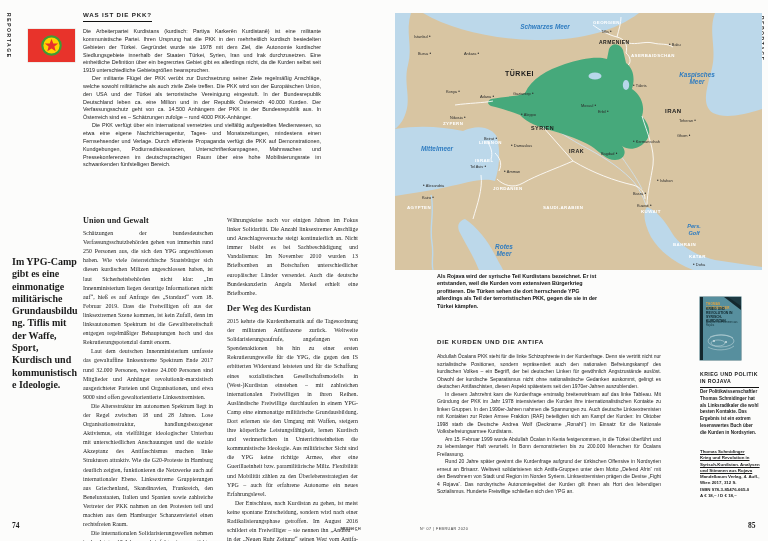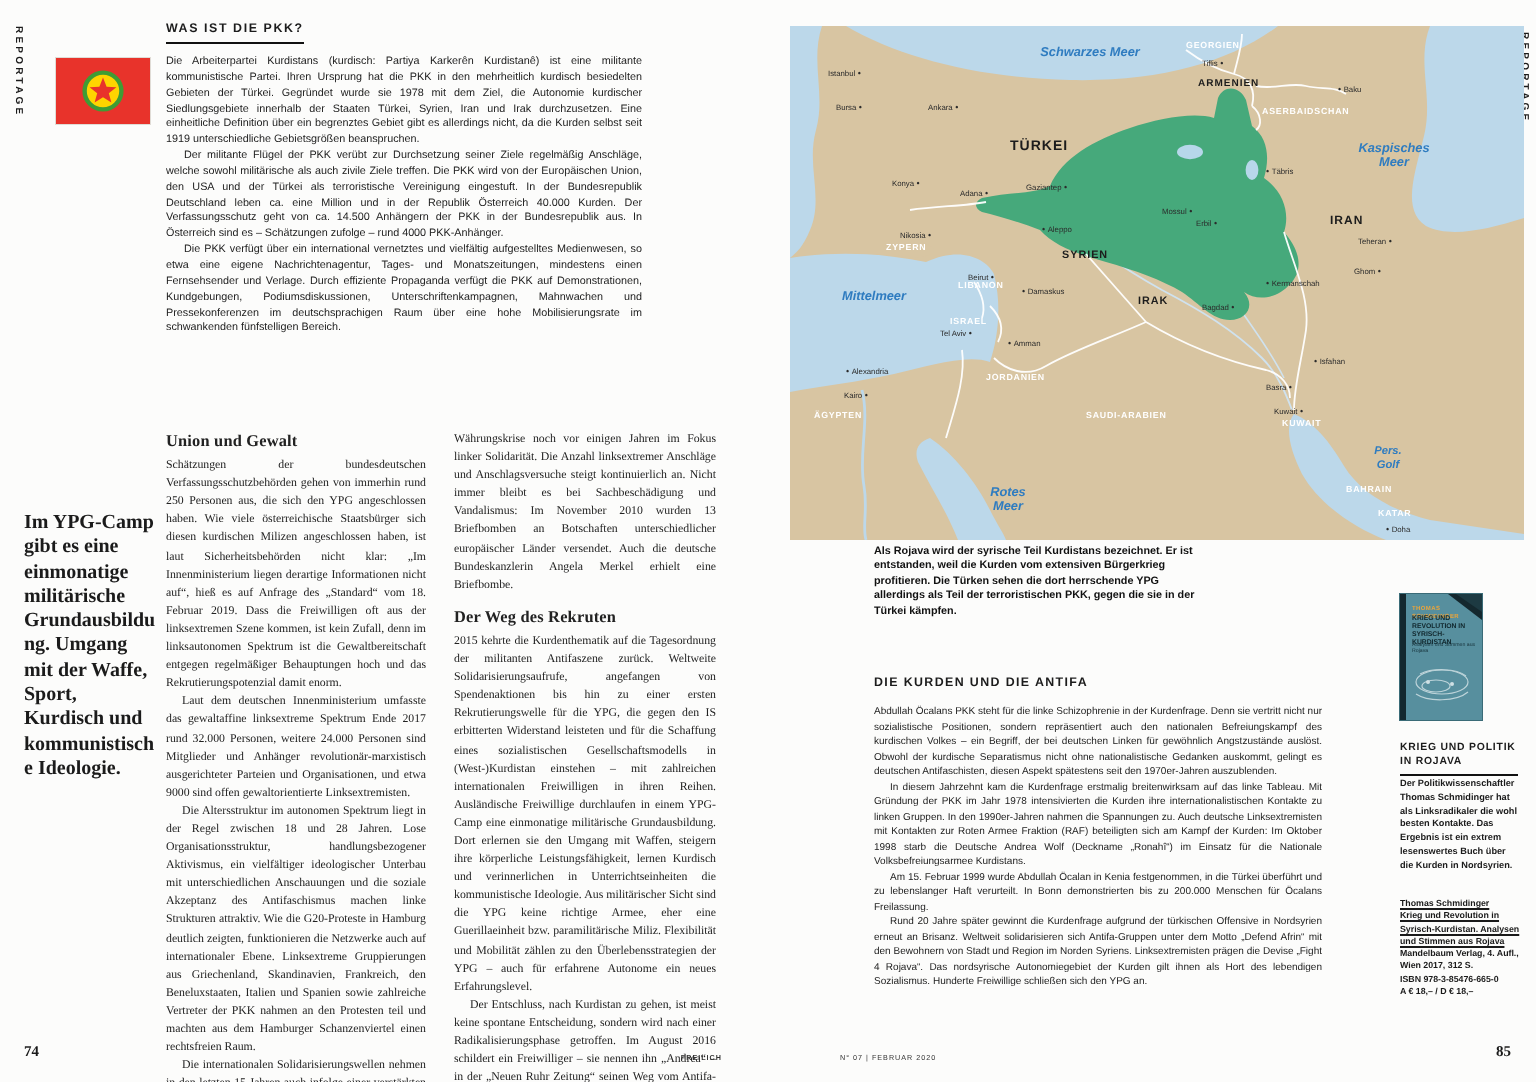--- a/index.html
+++ b/index.html
@@ -92,33 +92,33 @@
     </svg>
   </div>
 
   <div class="infobox-heading">WAS IST DIE PKK?</div>
   <div class="infobox-text">
     <p>Die Arbeiterpartei Kurdistans (kurdisch: Partiya Karkerên Kurdistanê) ist eine militante kommunistische Partei. Ihren Ursprung hat die PKK in den mehrheitlich kurdisch besiedelten Gebieten der Türkei. Gegründet wurde sie 1978 mit dem Ziel, die Autonomie kurdischer Siedlungsgebiete innerhalb der Staaten Türkei, Syrien, Iran und Irak durchzusetzen. Eine einheitliche Definition über ein begrenztes Gebiet gibt es allerdings nicht, da die Kurden selbst seit 1919 unterschiedliche Gebietsgrößen beanspruchen.</p>
     <p>Der militante Flügel der PKK verübt zur Durchsetzung seiner Ziele regelmäßig Anschläge, welche sowohl militärische als auch zivile Ziele treffen. Die PKK wird von der Europäischen Union, den USA und der Türkei als terroristische Vereinigung eingestuft. In der Bundesrepublik Deutschland leben ca. eine Million und in der Republik Österreich 40.000 Kurden. Der Verfassungsschutz geht von ca. 14.500 Anhängern der PKK in der Bundesrepublik aus. In Österreich sind es – Schätzungen zufolge – rund 4000 PKK-Anhänger.</p>
     <p>Die PKK verfügt über ein international vernetztes und vielfältig aufgestelltes Medienwesen, so etwa eine eigene Nachrichtenagentur, Tages- und Monatszeitungen, mindestens einen Fernsehsender und Verlage. Durch effiziente Propaganda verfügt die PKK auf Demonstrationen, Kundgebungen, Podiumsdiskussionen, Unterschriftenkampagnen, Mahnwachen und Pressekonferenzen im deutschsprachigen Raum über eine hohe Mobilisierungsrate im schwankenden fünfstelligen Bereich.</p>
   </div>
 
-  <div class="pull-quote" lang="de">Im YPG-Camp gibt es eine einmonatige militärische Grundausbildung. Umgang mit der Waffe, Sport, Kurdisch und kommunistische Ideologie.</div>
+  <div class="pull-quote" lang="de">Im YPG-Camp gibt es eine einmonatige militärische Grundausbildung. Tiflis mit der Waffe, Sport, Kurdisch und kommunistische Ideologie.</div>
 
   <div class="col col1">
     <h3>Union und Gewalt</h3>
     <p>Schätzungen der bundesdeutschen Verfassungsschutzbehörden gehen von immerhin rund 250 Personen aus, die sich den YPG angeschlossen haben. Wie viele österreichische Staatsbürger sich diesen kurdischen Milizen angeschlossen haben, ist laut Sicherheitsbehörden nicht klar: „Im Innenministerium liegen derartige Informationen nicht auf“, hieß es auf Anfrage des „Standard“ vom 18. Februar 2019. Dass die Freiwilligen oft aus der linksextremen Szene kommen, ist kein Zufall, denn im linksautonomen Spektrum ist die Gewaltbereitschaft entgegen regelmäßiger Behauptungen hoch und das Rekrutierungspotenzial damit enorm.</p>
     <p>Laut dem deutschen Innenministerium umfasste das gewaltaffine linksextreme Spektrum Ende 2017 rund 32.000 Personen, weitere 24.000 Personen sind Mitglieder und Anhänger revolutionär-marxistisch ausgerichteter Parteien und Organisationen, und etwa 9000 sind offen gewaltorientierte Linksextremisten.</p>
     <p>Die Altersstruktur im autonomen Spektrum liegt in der Regel zwischen 18 und 28 Jahren. Lose Organisationsstruktur, handlungsbezogener Aktivismus, ein vielfältiger ideologischer Unterbau mit unterschiedlichen Anschauungen und die soziale Akzeptanz des Antifaschismus machen linke Strukturen attraktiv. Wie die G20-Proteste in Hamburg deutlich zeigten, funktionieren die Netzwerke auch auf internationaler Ebene. Linksextreme Gruppierungen aus Griechenland, Skandinavien, Frankreich, den Beneluxstaaten, Italien und Spanien sowie zahlreiche Vertreter der PKK nahmen an den Protesten teil und machten aus dem Hamburger Schanzenviertel einen rechtsfreien Raum.</p>
     <p>Die internationalen Solidarisierungswellen nehmen in den letzten 15 Jahren auch infolge einer verstärkten Globalisierungstendenz des linken Extremismus wieder zu. So stand Griechenland während der europäischen</p>
   </div>
 
   <div class="col col2">
     <p>Währungskrise noch vor einigen Jahren im Fokus linker Solidarität. Die Anzahl linksextremer Anschläge und Anschlagsversuche steigt kontinuierlich an. Nicht immer bleibt es bei Sachbeschädigung und Vandalismus: Im November 2010 wurden 13 Briefbomben an Botschaften unterschiedlicher europäischer Länder versendet. Auch die deutsche Bundeskanzlerin Angela Merkel erhielt eine Briefbombe.</p>
-    <h3 class="mid">Der Weg des Rekruten</h3>
+    <h3 class="mid">Der Weg des Kurdistan</h3>
     <p style="text-indent:0;">2015 kehrte die Kurdenthematik auf die Tagesordnung der militanten Antifaszene zurück. Weltweite Solidarisierungsaufrufe, angefangen von Spendenaktionen bis hin zu einer ersten Rekrutierungswelle für die YPG, die gegen den IS erbitterten Widerstand leisteten und für die Schaffung eines sozialistischen Gesellschaftsmodells in (West-)Kurdistan einstehen – mit zahlreichen internationalen Freiwilligen in ihren Reihen. Ausländische Freiwillige durchlaufen in einem YPG-Camp eine einmonatige militärische Grundausbildung. Dort erlernen sie den Umgang mit Waffen, steigern ihre körperliche Leistungsfähigkeit, lernen Kurdisch und verinnerlichen in Unterrichtseinheiten die kommunistische Ideologie. Aus militärischer Sicht sind die YPG keine richtige Armee, eher eine Guerillaeinheit bzw. paramilitärische Miliz. Flexibilität und Mobilität zählen zu den Überlebensstrategien der YPG – auch für erfahrene Autonome ein neues Erfahrungslevel.</p>
     <p>Der Entschluss, nach Kurdistan zu gehen, ist meist keine spontane Entscheidung, sondern wird nach einer Radikalisierungsphase getroffen. Im August 2016 schildert ein Freiwilliger – sie nennen ihn „Andrea“ – in der „Neuen Ruhr Zeitung“ seinen Weg vom Antifa-Aktivisten in Duisburg hin zum YPG-Freiwilligen. Ausgangspunkt für diese Entwicklung sei sein Engagement bei</p>
   </div>
 
   <div class="map">
     <svg width="367" height="257" viewBox="0 0 367 257">
       <rect width="367" height="257" fill="#d8c5a2"></rect>
 
       <path d="M28,0 C55,16 95,26 140,27 C185,28 220,18 244,0 Z" fill="#bcd8ea"></path>
       <path d="M0,0 L16,0 C10,18 18,34 13,52 C8,70 17,86 10,102 C6,112 2,114 0,116 Z" fill="#bcd8ea"></path>

